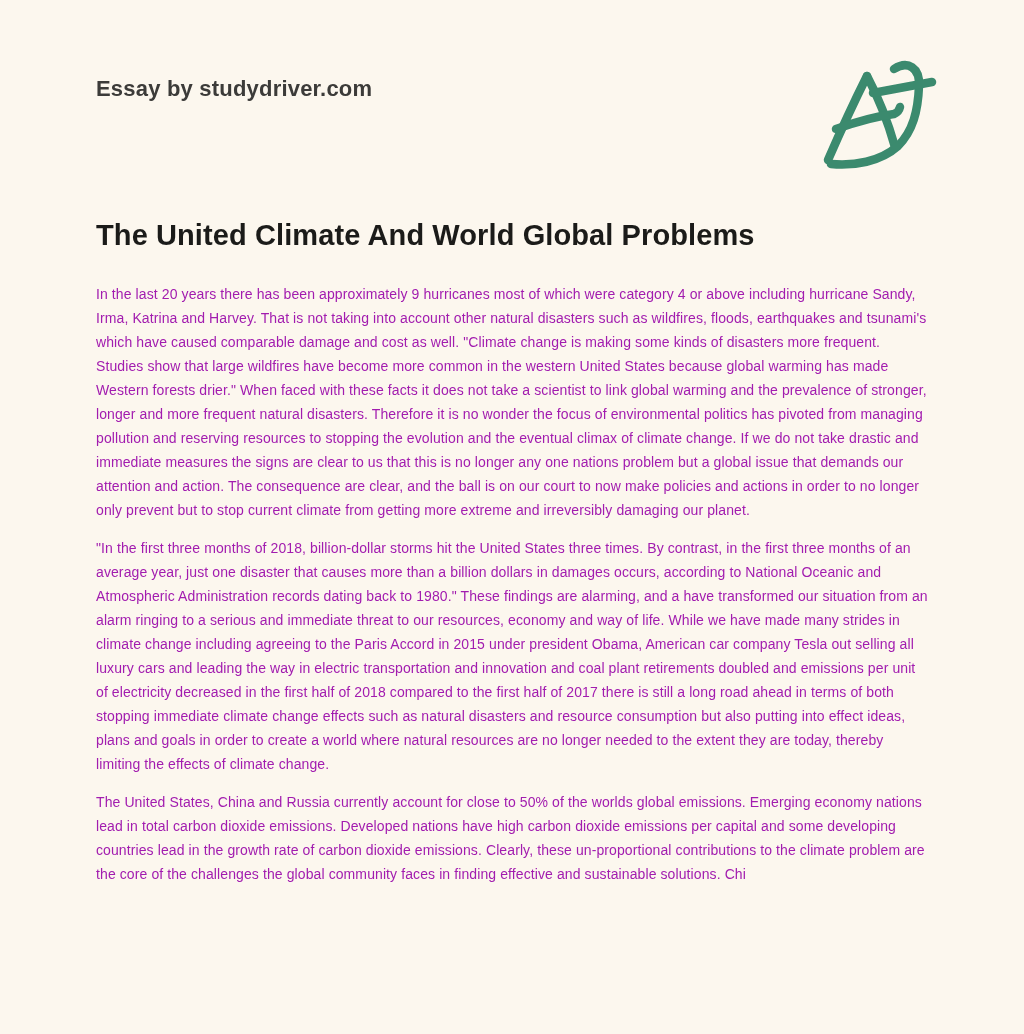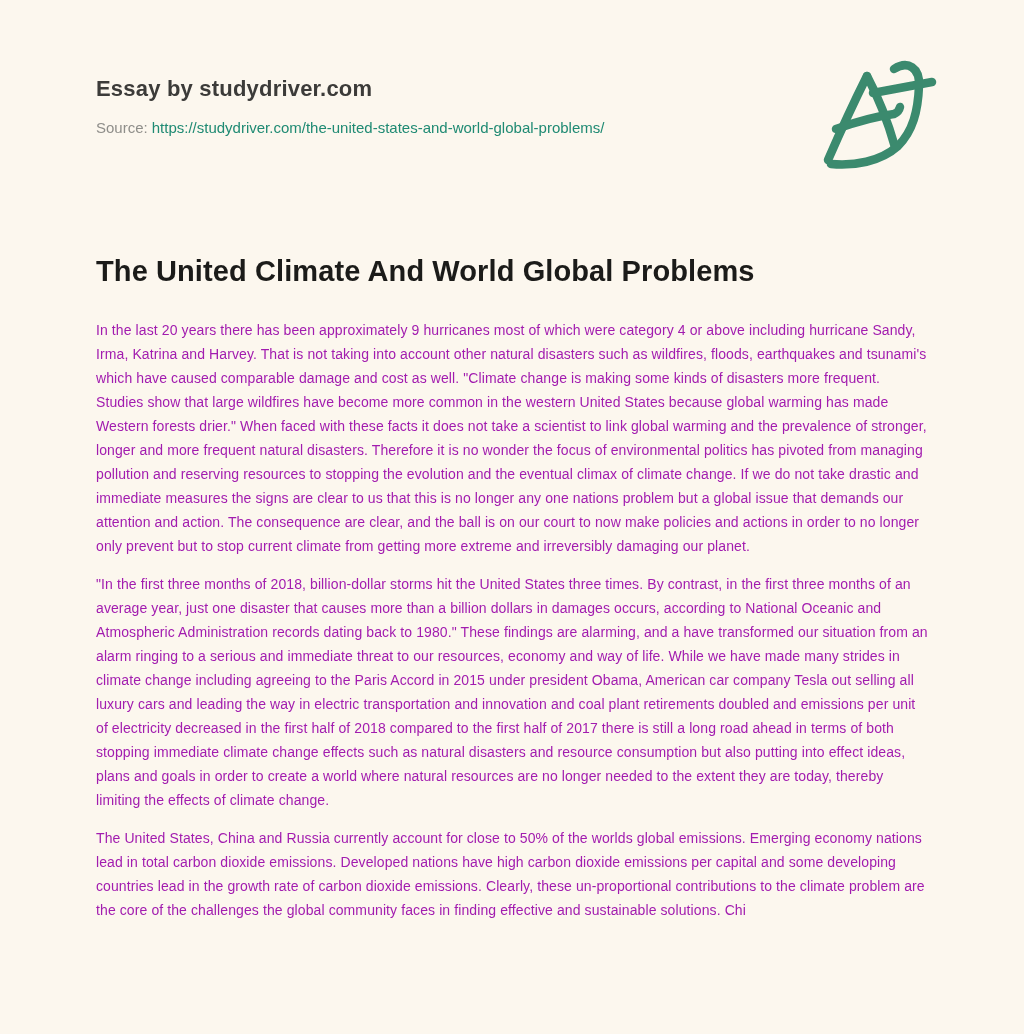--- a/index.html
+++ b/index.html
@@ -71,23 +71,20 @@
   }
 </style>
 </head>
 <body>
 
 <div class="page">
 
   <header class="doc-header">
     <h1 class="site-title">Essay by studydriver.com</h1>
 
-    <div class="source-line">
-      <span class="source-label">Source:</span><a class="source-link" href="#">https://studydriver.com/the-united-states-and-world-global-problems/</a>
-    </div>
 
     <div class="logo">
       <svg viewBox="0 0 120 115" fill="none" xmlns="http://www.w3.org/2000/svg">
         <g stroke="#3B8A6E" stroke-width="8.5" stroke-linecap="round" stroke-linejoin="round" fill="none">
 
           <path d="M10 104 Q30 58 49 20"></path>
 
           <path d="M49 20 Q66 52 77 91"></path>
 
           <path d="M18 73 Q52 61 76 58 Q81 56 82 51"></path>

